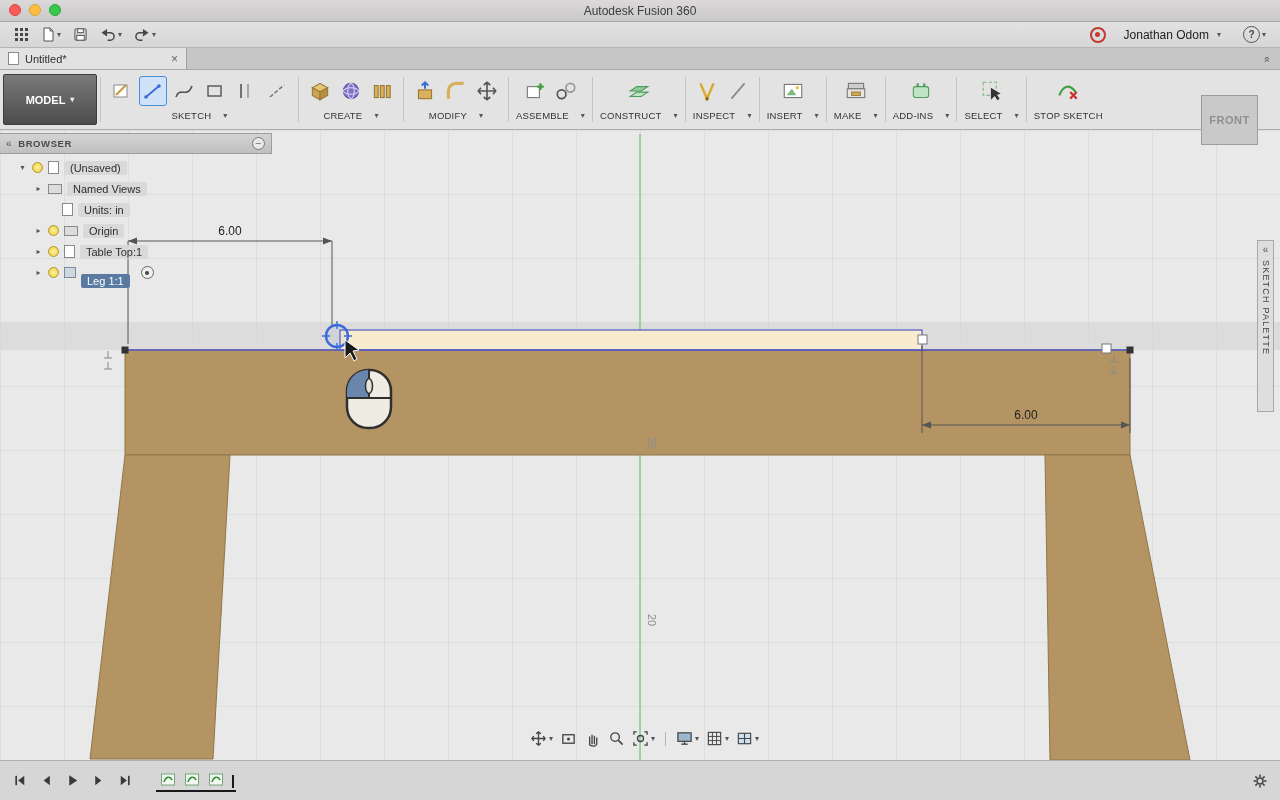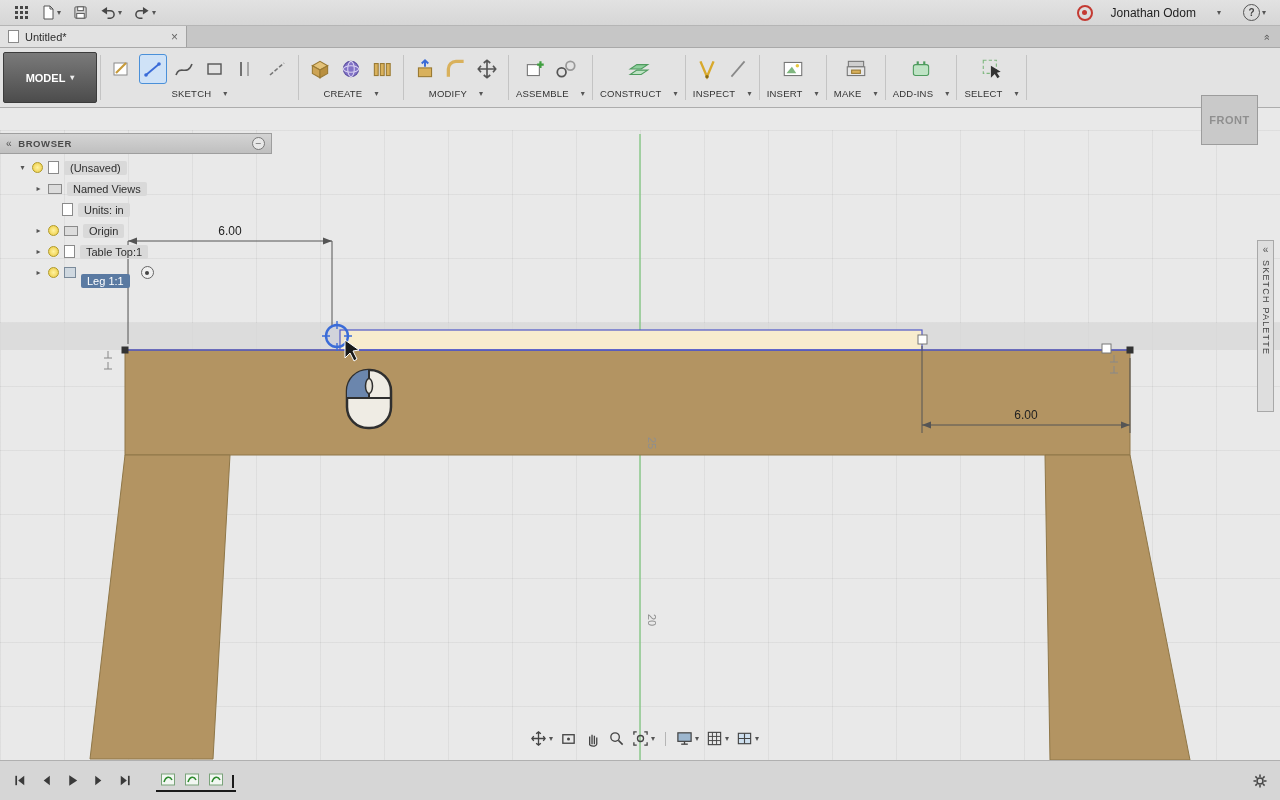--- a/index.html
+++ b/index.html
@@ -16,21 +16,21 @@
   .win-title{font-size:12px;color:#3c3c3c;}
   
   .appbar{height:25px;background:linear-gradient(#e2e2e2,#d6d6d6);border-bottom:1px solid #b5b5b5;
           display:flex;align-items:center;padding:0 10px;gap:4px;}
   .abtn{display:flex;align-items:center;gap:2px;padding:2px 4px;border-radius:3px;}
   .caret{font-size:8px;color:#555;line-height:1;}
   .spacer{flex:1;}
   .record-ring{width:12px;height:12px;border:2px solid var(--record-red,#c43a32);border-radius:50%;
                display:flex;align-items:center;justify-content:center;margin-right:14px;}
   .record-dot{width:5px;height:5px;border-radius:50%;background:var(--record-red,#c43a32);}
-  .user-chip{display:flex;align-items:center;gap:21px;font-size:12px;color:#222;margin-right:14px;}
+  .user-chip{display:flex;align-items:center;gap:8px;font-size:12px;color:#222;margin-right:14px;}
   .help-circle{width:15px;height:15px;border:1.5px solid #555;border-radius:50%;font-size:10px;font-weight:bold;
                color:#444;display:flex;align-items:center;justify-content:center;}
   
   .tabbar{height:21px;background:#c6c6c6;border-bottom:1px solid #a9a9a9;display:flex;align-items:stretch;}
   .tab{width:170px;background:#e2e2e2;border-right:1px solid #a2a2a2;display:flex;align-items:center;
        gap:6px;padding:0 8px;font-size:11px;color:#2e2e2e;}
   .mini-doc{width:9px;height:11px;background:#fff;border:1px solid #8a8a8a;}
   .tab-close{margin-left:auto;color:#666;font-size:12px;}
   .chev-up{display:inline-block;transform:rotate(-90deg);color:#555;font-size:11px;margin:2px 8px 0 0;}
   
@@ -91,20 +91,28 @@
              display:flex;align-items:center;padding:0 10px;gap:6px;}
   .pbtn{width:20px;height:18px;display:flex;align-items:center;justify-content:center;}
   .timeline{display:flex;gap:4px;align-items:flex-end;border-bottom:2px solid #1a1a1a;padding:0 2px 2px 2px;margin-left:16px;}
   .tmarker{width:2px;height:13px;background:#1a1a1a;margin-left:2px;}
 </style>
 </head>
 <body>
 
 <div class="app">
 
+  <div class="titlebar">
+    <div class="traffic">
+      <span class="light red"></span>
+      <span class="light yellow"></span>
+      <span class="light green"></span>
+    </div>
+    <span class="win-title">Autodesk Fusion 360</span>
+  </div>
 
   <div class="appbar">
     <span class="abtn">
       <svg width="15" height="15" viewBox="0 0 15 15">
         <g fill="#474747">
             <rect x="1" y="1" width="3" height="3"></rect>
             <rect x="6" y="1" width="3" height="3"></rect>
             <rect x="11" y="1" width="3" height="3"></rect>
         <rect x="1" y="6" width="3" height="3"></rect>
             <rect x="6" y="6" width="3" height="3"></rect>
@@ -394,20 +402,33 @@
           </svg>
         </div>
       </div>
       <div class="rlabel">
         <span>SELECT</span>
         <span class="caret">▾</span>
       </div>
     </div>
     <div class="sep"></div>
 
+    <div class="rgroup">
+      <div class="ricons">
+        <div class="tool">
+          <svg width="24" height="24" viewBox="0 0 22 22">
+            <path d="M3 15 C7 5,13 5,18 12" fill="none" stroke="#3f9f3f" stroke-width="2"></path>
+            <path d="M13 12 L19 18 M19 12 L13 18" stroke="#cc3333" stroke-width="2"></path>
+          </svg>
+        </div>
+      </div>
+      <div class="rlabel">
+        <span>STOP SKETCH</span>
+      </div>
+    </div>
   </div>
 
   <div class="canvas">
     <svg class="scene" viewBox="0 0 1280 630" preserveAspectRatio="none">
       <defs>
         <clipPath id="mouseclip">
             <rect x="347" y="240" width="44" height="58" rx="21"></rect>
           </clipPath>
       </defs>
 

